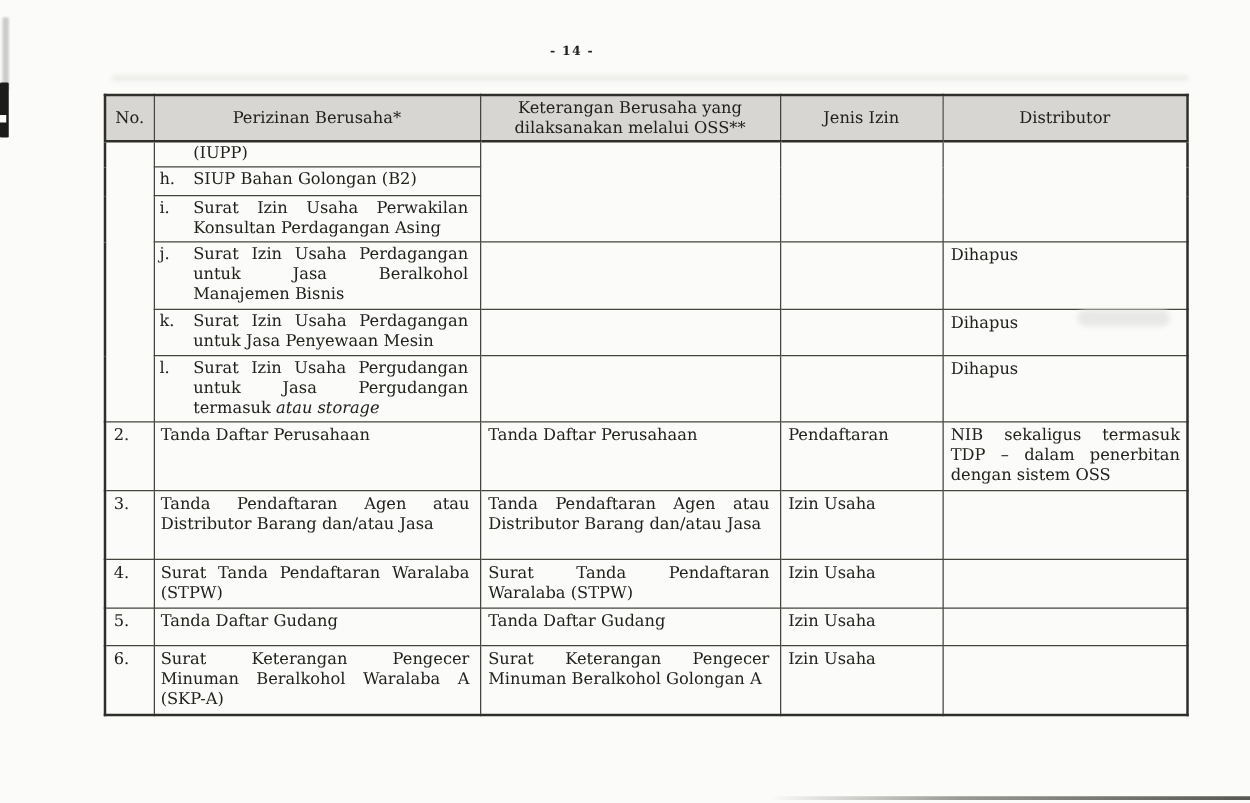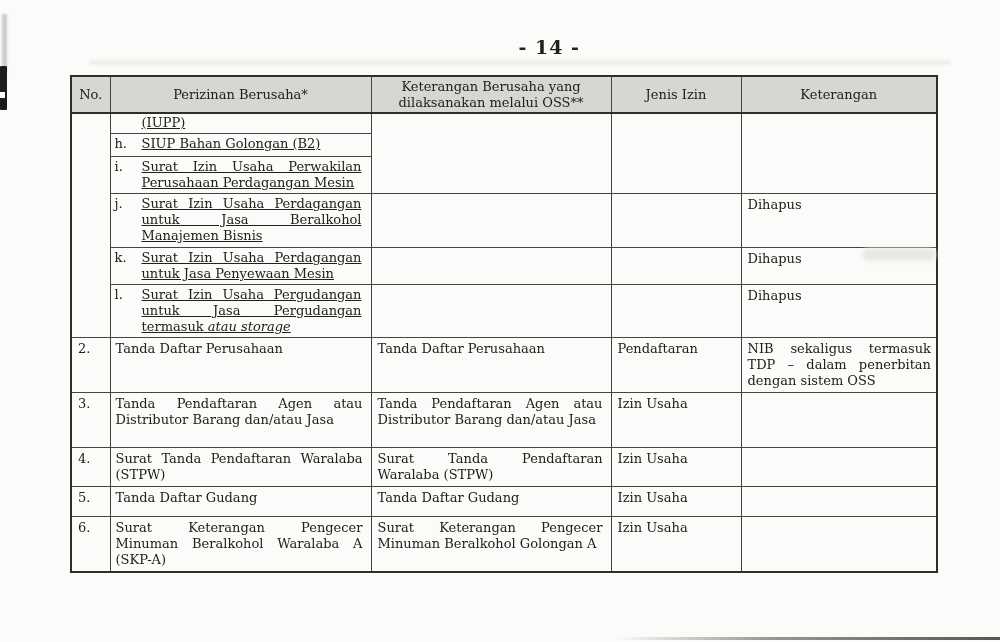--- a/index.html
+++ b/index.html
@@ -7,26 +7,26 @@
   body {
     width: 1000px; height: 642px;
     position: relative; overflow: hidden;
     background: #fbfbf9;
     font-family: "DejaVu Serif", "Liberation Serif", serif;
     color: #21201d;
   }
 
   .page-number {
     position: absolute; top: 36px; left: 440px; width: 140px;
-    text-align: right; font-size: 19px; font-weight: bold;
+    text-align: left; font-size: 10px; font-weight: bold;
     letter-spacing: 1px;
   }
 
   table.doc-table {
-    position: absolute; left: 70px; top: 75px; width: 866px;
+    position: absolute; left: 83px; top: 75px; width: 866px;
     border-collapse: collapse; table-layout: fixed;
     border: 2px solid #2f2e2a;
   }
   col.c1 { width: 39px; }
   col.c2 { width: 261px; }
   col.c3 { width: 240px; }
   col.c4 { width: 130px; }
   col.c5 { width: 196px; }
 
   th, td {
@@ -42,21 +42,21 @@
     text-align: center; vertical-align: middle;
     border-bottom: 2px solid #2f2e2a;
     padding: 2px 4px; line-height: 15.5px;
   }
   thead tr { height: 35px; }
 
   td.c-no   { padding: 3px 2px 2px 6px; }
   td.c-item { padding: 2px 9px 2px 0; }
   .item { display: flex; }
   .lbl { flex: 0 0 31px; padding-left: 4px; }
-  .txt { flex: 1; text-align: justify; text-decoration: underline; }
+  .txt { flex: 1; text-align: justify; }
   td.c-per   { padding: 3px 8px 3px 5px; text-align: justify; }
   td.c-oss   { padding: 3px 8px 3px 6px; text-align: justify; }
   td.c-jenis { padding: 3px 4px 3px 6px; }
   td.c-ket   { padding: 3px 5px 3px 6px; margin-left: 28px; }
   td.c-ket.justify { text-align: justify; }
 
   tr.r-iupp { height: 20px; }
   tr.r-iupp td { padding-top: 1px; }
   tr.r-h  { height: 23px; }
   tr.r-i  { height: 35px; }
@@ -97,21 +97,21 @@
         <col class="c3">
         <col class="c4">
         <col class="c5">
     </colgroup>
     <thead>
       <tr>
         <th>No.</th>
         <th>Perizinan Berusaha*</th>
         <th>Keterangan Berusaha yang dilaksanakan melalui OSS**</th>
         <th>Jenis Izin</th>
-        <th>Keterangan</th>
+        <th>Distributor</th>
       </tr>
     </thead>
     <tbody>
       <tr class="r-iupp">
         <td class="c-no" rowspan="6"></td>
         <td class="c-item">
           <div class="item">
             <span class="lbl"></span>
             <div class="txt">(IUPP)</div>
           </div>
@@ -125,21 +125,21 @@
           <div class="item">
             <span class="lbl">h.</span>
             <div class="txt">SIUP Bahan Golongan (B2)</div>
           </div>
         </td>
       </tr>
       <tr class="r-i">
         <td class="c-item">
           <div class="item">
             <span class="lbl">i.</span>
-            <div class="txt">Surat Izin Usaha Perwakilan Perusahaan Perdagangan Mesin</div>
+            <div class="txt">Surat Izin Usaha Perwakilan Konsultan Perdagangan Asing</div>
           </div>
         </td>
       </tr>
       <tr class="r-j">
         <td class="c-item">
           <div class="item">
             <span class="lbl">j.</span>
             <div class="txt">Surat Izin Usaha Perdagangan untuk Jasa Beralkohol Manajemen Bisnis</div>
           </div>
         </td>

